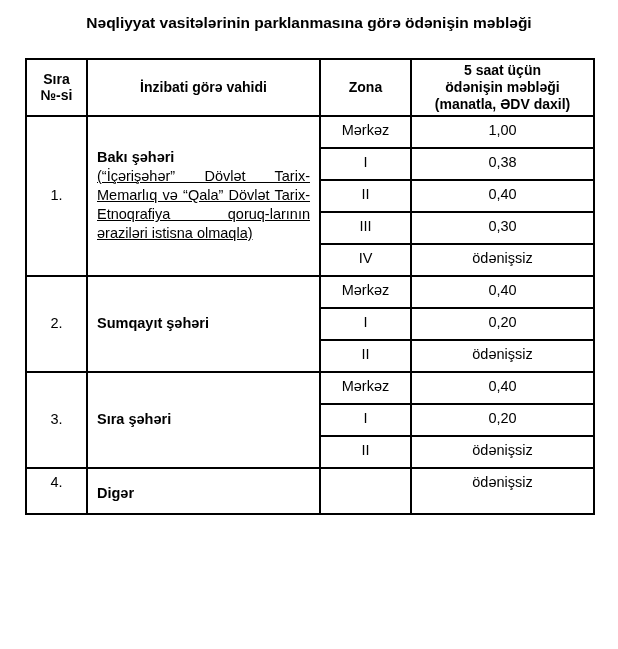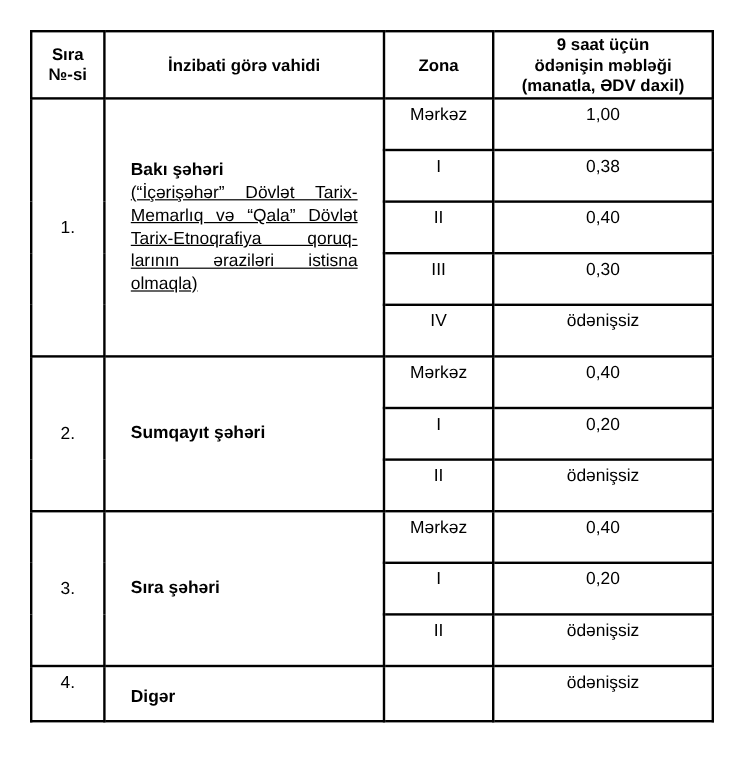--- a/index.html
+++ b/index.html
@@ -46,30 +46,30 @@
     padding: 2px 4px;
   }
   .fee-table td {
     font-size: 14.5px;
     line-height: 1.25;
   }
   td.zone-cell, td.fee-cell {
     text-align: center;
     vertical-align: top;
     padding: 4px 4px 2px 4px;
-    height: 43px;
+    height: 32px;
   }
   td.no-cell {
     text-align: center;
     vertical-align: middle;
     padding: 2px;
   }
   td.area-cell {
     vertical-align: middle;
-    padding: 4px 21px;
+    padding: 4px 9px;
     line-height: 19px;
   }
   .area-name {
     display: block;
     font-weight: bold;
   }
   .area-note {
     display: block;
     text-align: justify;
     text-decoration: underline;
@@ -83,35 +83,36 @@
     height: 46px;
   }
   tr.last-row td.area-cell {
     padding-top: 10px;
   }
 </style>
 </head>
 <body>
 
 <div class="page">
+  <div class="title">Nəqliyyat vasitələrinin parklanmasına görə ödənişin məbləği</div>
 
   <table class="fee-table">
     <colgroup>
       <col style="width:61px">
       <col style="width:233px">
       <col style="width:91px">
       <col style="width:183px">
     </colgroup>
     <thead>
       <tr>
         <th>Sıra
 №-si</th>
         <th>İnzibati görə vahidi</th>
         <th>Zona</th>
-        <th>9 saat üçün
+        <th>5 saat üçün
 ödənişin məbləği
 (manatla, ƏDV daxil)</th>
       </tr>
     </thead>
     <tbody>
 
       <tr>
         <td class="no-cell" rowspan="5">1.</td>
         <td class="area-cell" rowspan="5">
           <span class="area-name">Bakı şəhəri</span>

